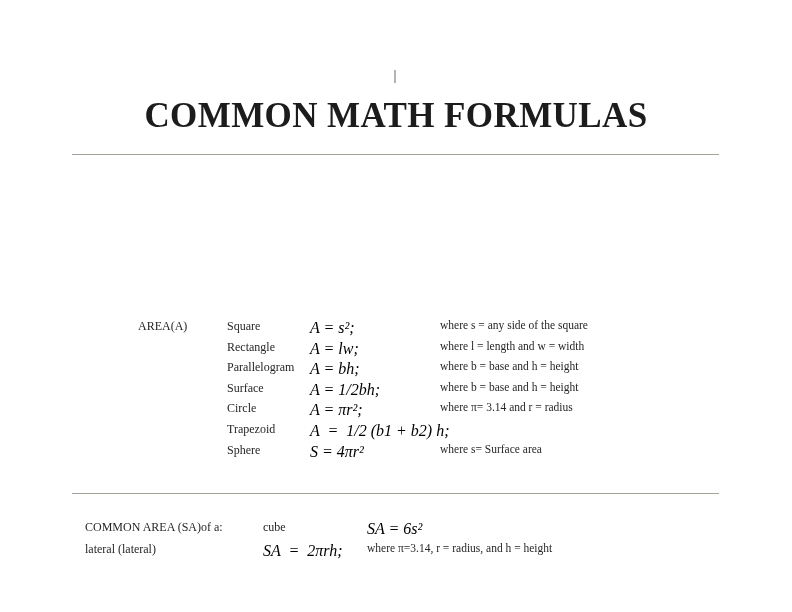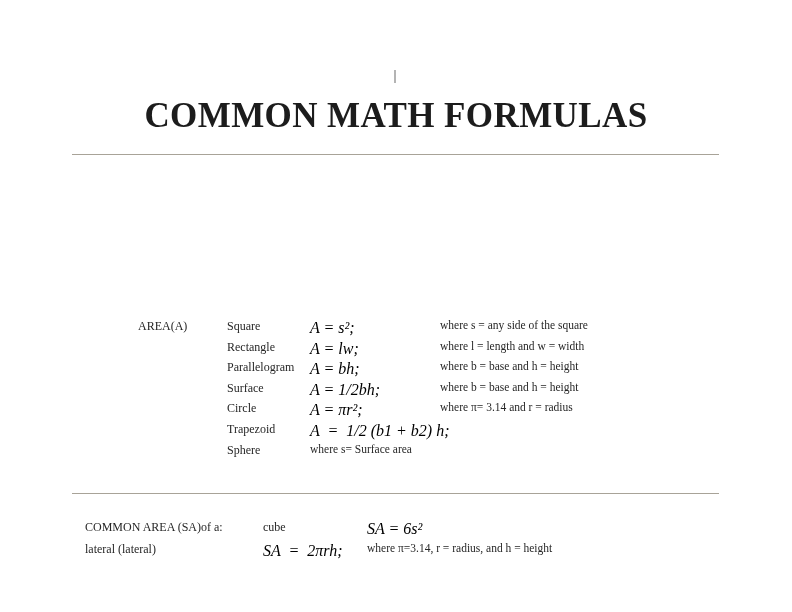--- a/index.html
+++ b/index.html
@@ -119,20 +119,21 @@
     <div class="formula">A = πr²;</div>
     <div class="where">where π= 3.14 and r = radius</div>
 
     <div></div>
     <div class="shape-label">Trapezoid</div>
     <div class="formula">A  =  1/2 (b1 + b2) h;</div>
     <div class="where"></div>
 
     <div></div>
     <div class="shape-label">Sphere</div>
+    <div class="formula">S = 4πr²</div>
     <div class="where">where s= Surface area</div>
   </div>
 
   <div class="rule rule-bottom"></div>
 
   <div class="formula-grid sa-grid">
     <div class="section-heading">COMMON AREA (SA)of a:</div>
     <div class="shape-label">cube</div>
     <div class="formula">SA = 6s²</div>
 

